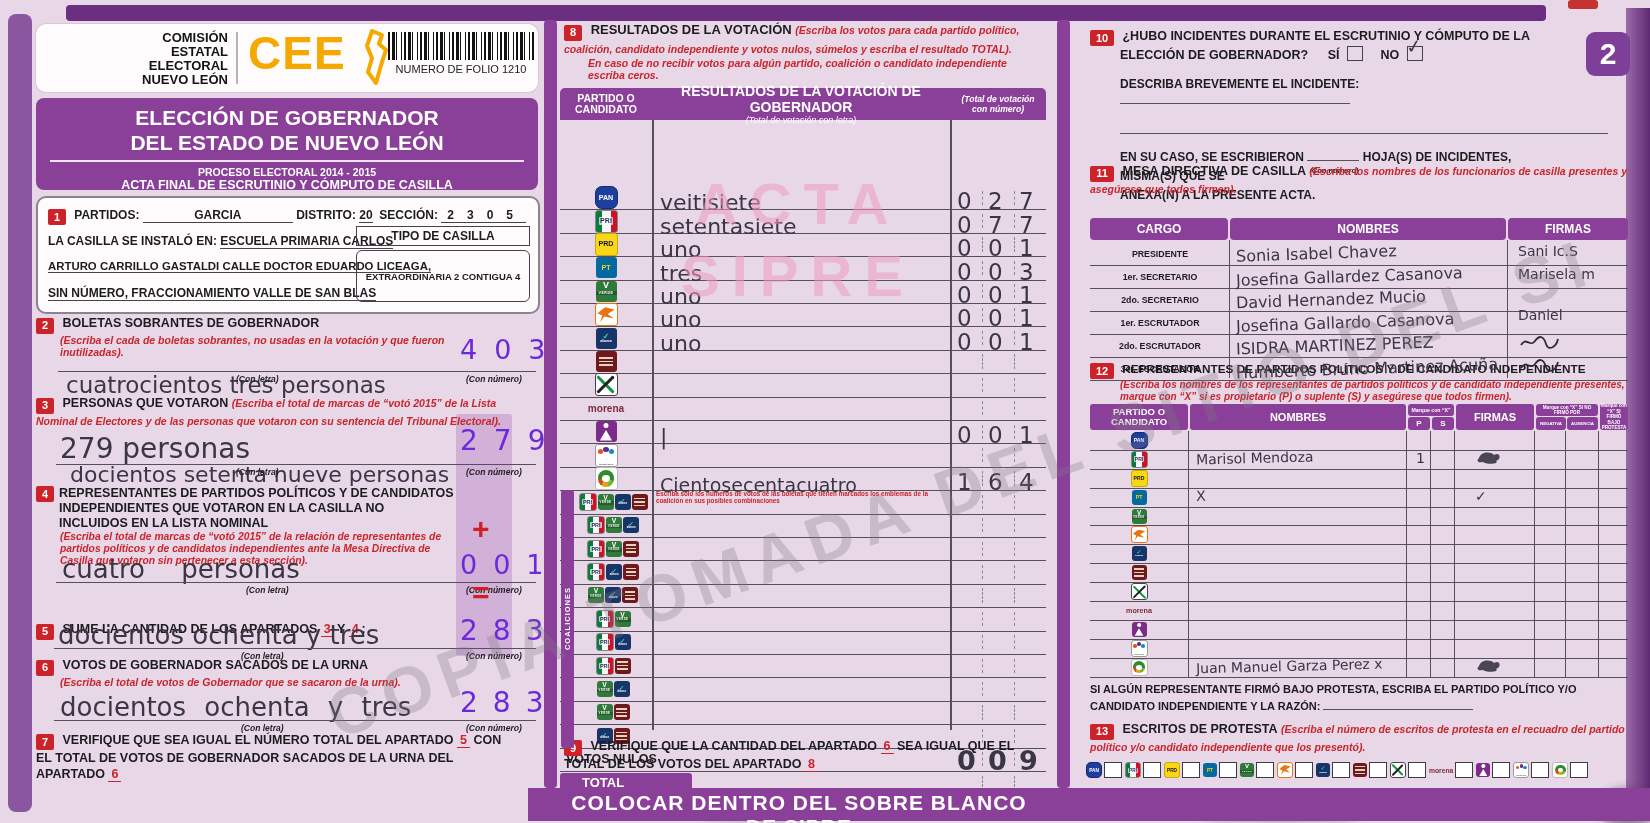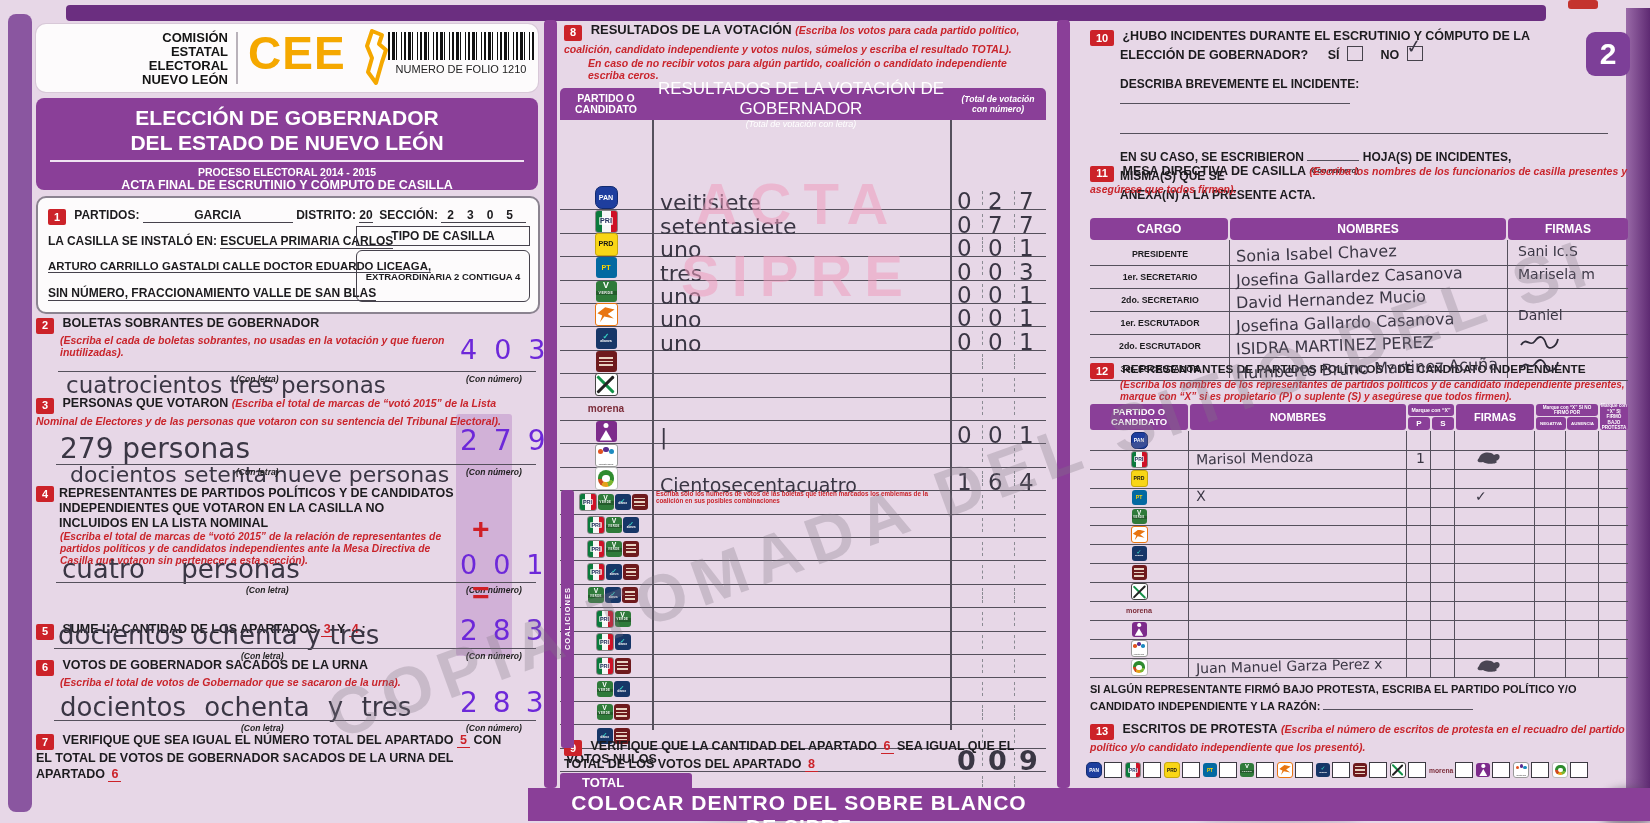--- a/index.html
+++ b/index.html
@@ -299,21 +299,21 @@
       <div class="instr" style="margin-left:24px;font-size:10.5px;">En caso de no recibir votos para algún partido, coalición o candidato independiente escriba ceros.</div>
     </div>
 
     <div class="rtable">
       <div class="rthead">
         <div class="hc" style="left:0;width:92px;font-size:10.5px;line-height:11px;font-weight:bold;">
           <span>PARTIDO O</span>
             <span>CANDIDATO</span>
           </div>
         <div class="hc" style="left:92px;width:298px;">
-          <span style="font-size:17px;font-weight:normal;">RESULTADOS DE LA VOTACIÓN DE GOBERNADOR</span>
+          <span style="font-size:14px;font-weight:bold;">RESULTADOS DE LA VOTACIÓN DE GOBERNADOR</span>
           <span style="font-size:9px;font-style:italic;">(Total de votación con letra)</span>
           </div>
         <div class="hc" style="left:390px;width:96px;font-size:8.6px;font-style:italic;font-weight:bold;padding:0 4px;box-sizing:border-box;">(Total de votación con número)</div>
       </div>
       <div class="rtv1" style="left:92px;"></div>
       <div class="rtv1" style="left:390px;"></div>
       <div id="results-body">
           <div class="rrow" style="top: 98px; height: 23.4px;">
             <div class="pcell">
               <div class="plogo pl-pan" style="font-size: 7.14px; height: 21px; width: 21px;">PAN</div>

